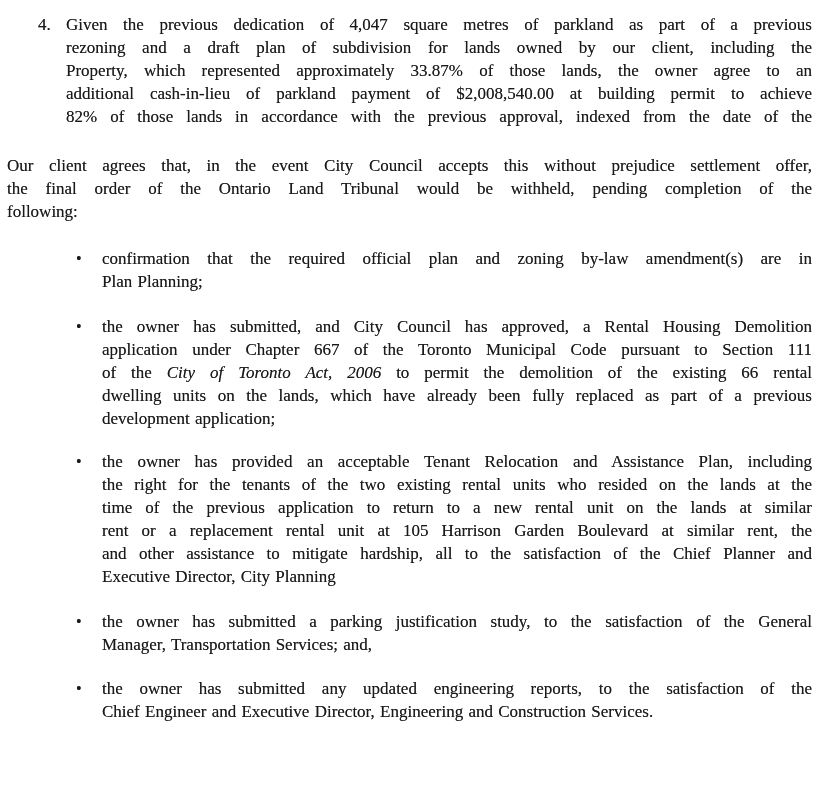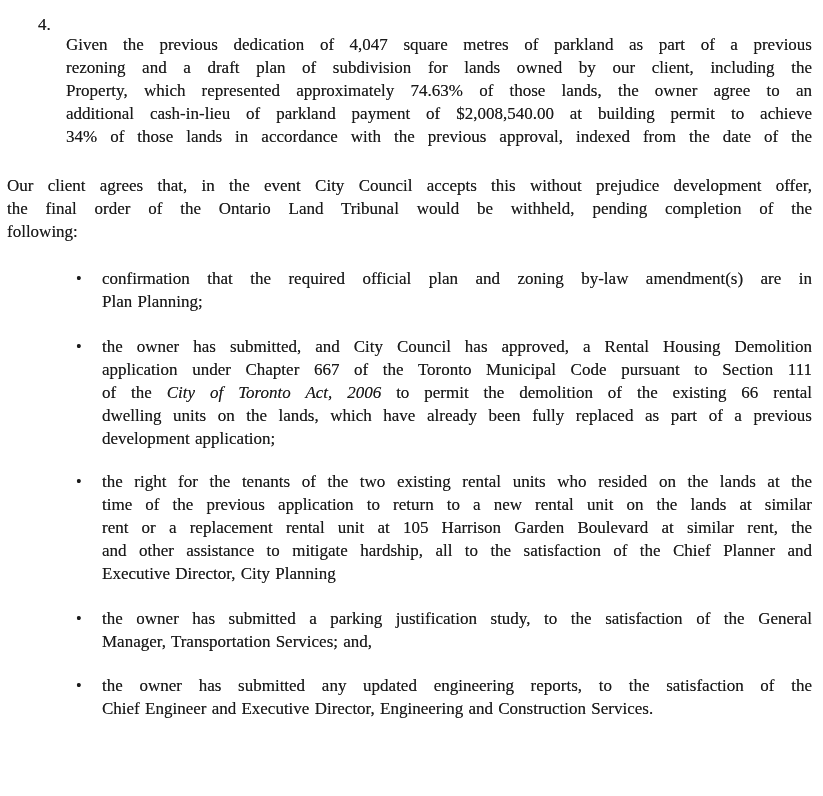--- a/index.html
+++ b/index.html
@@ -19,21 +19,21 @@
     word-spacing: 1px;
     text-shadow: 0 0 0.4px rgba(20,20,20,0.6);
   }
   
   .jline { text-align: justify; text-align-last: justify; }
   .jline.last { text-align-last: auto; }
   i { font-style: italic; }
 
   .numbered { display: flex; margin-left: 31px; }
   .numbered .num { flex: 0 0 28px; }
-  .numbered .body { flex: 1; min-width: 0; margin-top: 20px; }
+  .numbered .body { flex: 1; min-width: 0; }
 
   .intro { margin-top: 26px; }
 
   ul.bullets { list-style: none; margin: 24px 0 0 0; padding: 0; }
   ul.bullets li { display: flex; margin-top: 22px; }
   ul.bullets li:first-child { margin-top: 0; }
   ul.bullets li:nth-child(3) { margin-top: 20px; }
   ul.bullets li:nth-child(5) { margin-top: 21px; }
   ul.bullets li .marker { flex: 0 0 26px; margin-left: 69px; font-size: 16px; }
   ul.bullets li .body { flex: 1; min-width: 0; }
@@ -41,28 +41,28 @@
 </head>
 <body>
 
 <div class="page">
 
   <div class="numbered">
     <span class="num">4.</span>
     <div class="body">
         <div class="jline">Given the previous dedication of 4,047 square metres of parkland as part of a previous</div>
         <div class="jline">rezoning and a draft plan of subdivision for lands owned by our client, including the</div>
-        <div class="jline">Property, which represented approximately 74.63% of those lands, the owner agree to an</div>
+        <div class="jline">Property, which represented approximately 33.87% of those lands, the owner agree to an</div>
         <div class="jline">additional cash-in-lieu of parkland payment of $2,008,540.00 at building permit to achieve</div>
-        <div class="jline">34% of those lands in accordance with the previous approval, indexed from the date of the</div>
+        <div class="jline">82% of those lands in accordance with the previous approval, indexed from the date of the</div>
       </div>
   </div>
 
   <div class="intro">
-      <div class="jline">Our client agrees that, in the event City Council accepts this without prejudice development offer,</div>
+      <div class="jline">Our client agrees that, in the event City Council accepts this without prejudice settlement offer,</div>
       <div class="jline">the final order of the Ontario Land Tribunal would be withheld, pending completion of the</div>
       <div class="jline last">following:</div>
     </div>
 
   <ul class="bullets">
     <li>
       <span class="marker">•</span>
       <div class="body">
           <div class="jline">confirmation that the required official plan and zoning by-law amendment(s) are in</div>
           <div class="jline last">Plan Planning;</div>
@@ -74,20 +74,21 @@
           <div class="jline">the owner has submitted, and City Council has approved, a Rental Housing Demolition</div>
           <div class="jline">application under Chapter 667 of the Toronto Municipal Code pursuant to Section 111</div>
           <div class="jline">of the <i>City of Toronto Act, 2006</i> to permit the demolition of the existing 66 rental</div>
           <div class="jline">dwelling units on the lands, which have already been fully replaced as part of a previous</div>
           <div class="jline last">development application;</div>
         </div>
     </li>
     <li>
       <span class="marker">•</span>
       <div class="body">
+          <div class="jline">the owner has provided an acceptable Tenant Relocation and Assistance Plan, including</div>
           <div class="jline">the right for the tenants of the two existing rental units who resided on the lands at the</div>
           <div class="jline">time of the previous application to return to a new rental unit on the lands at similar</div>
           <div class="jline">rent or a replacement rental unit at 105 Harrison Garden Boulevard at similar rent, the</div>
           <div class="jline">and other assistance to mitigate hardship, all to the satisfaction of the Chief Planner and</div>
           <div class="jline last">Executive Director, City Planning</div>
         </div>
     </li>
     <li>
       <span class="marker">•</span>
       <div class="body">

